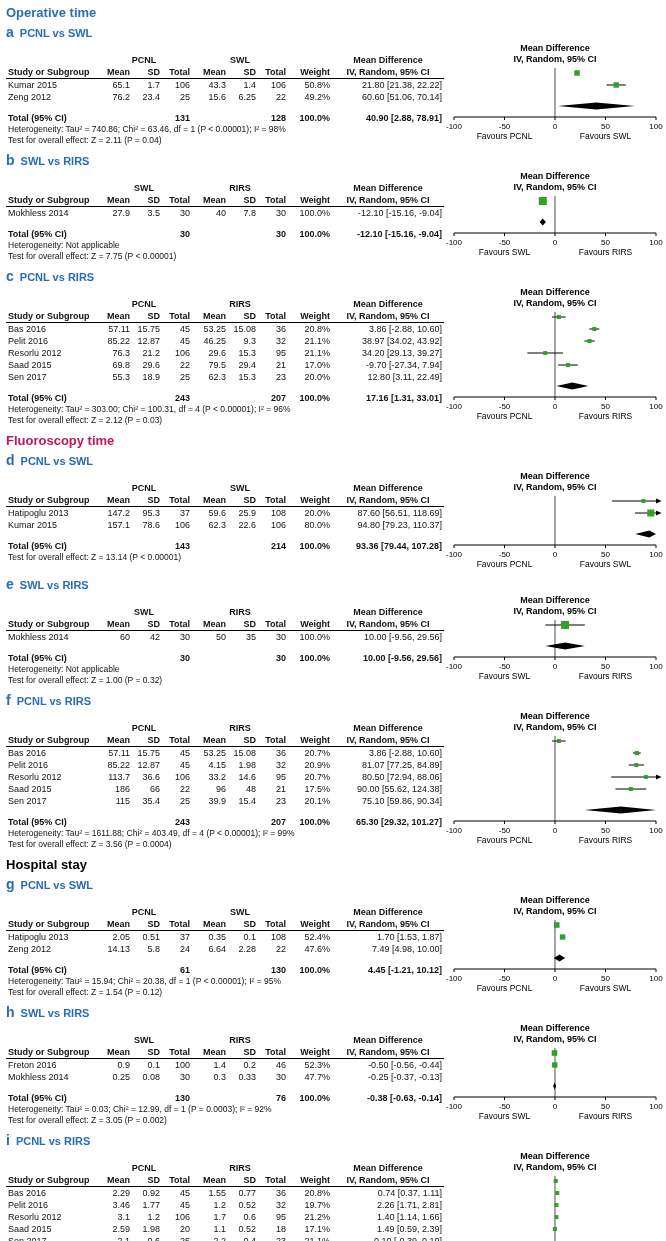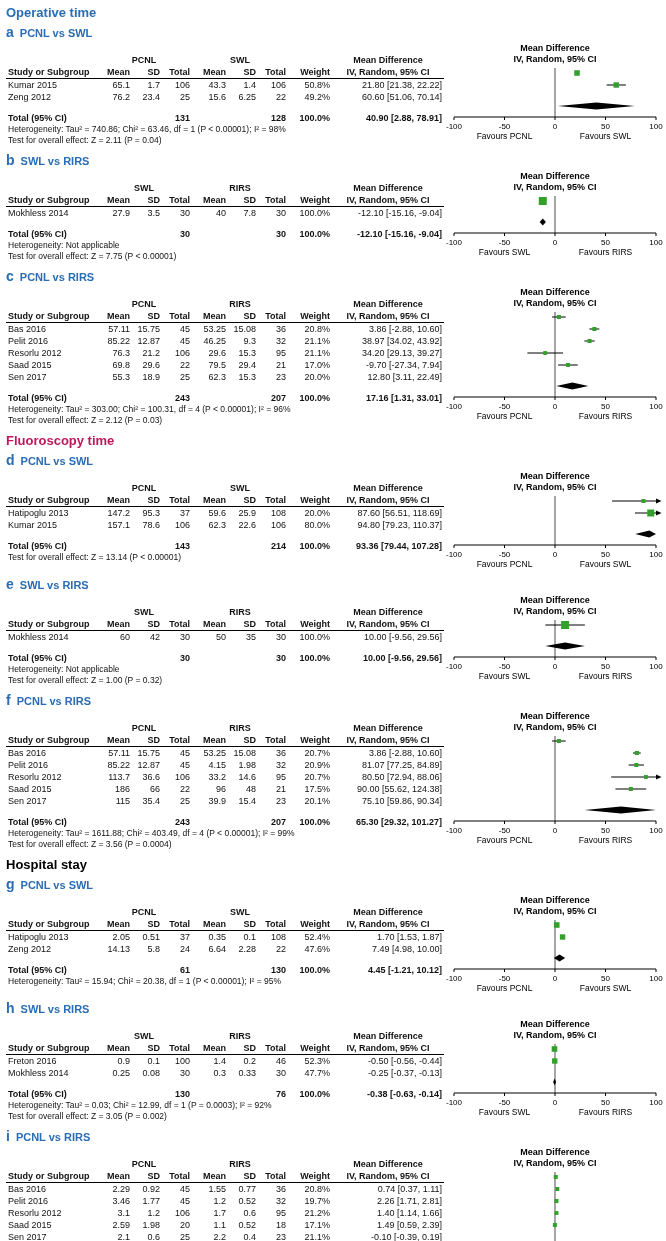--- a/index.html
+++ b/index.html
@@ -810,20 +810,23 @@
               <td class="num">61</td>
               <td></td>
               <td></td>
               <td class="num">130</td>
               <td class="num">100.0%</td>
               <td class="num">4.45 [-1.21, 10.12]</td>
             </tr>
             <tr class="foot">
               <td colspan="9">Heterogeneity: Tau² = 15.94; Chi² = 20.38, df = 1 (P &lt; 0.00001); I² = 95%</td>
             </tr>
+            <tr class="foot">
+              <td colspan="9">Test for overall effect: Z = 1.54 (P = 0.12)</td>
+            </tr>
           </tbody>
         </table>
         <svg width="222" height="100" viewBox="0 0 222 100" class="plot">
           <text x="111" y="9" font-size="9" font-weight="bold" text-anchor="middle" fill="#000">Mean Difference</text>
           <text x="111" y="20" font-size="9" font-weight="bold" text-anchor="middle" fill="#000">IV, Random, 95% CI</text>
           <line x1="111" y1="26" x2="111" y2="75" stroke="#000" stroke-width="0.7"></line>
           <g>
             <line x1="112.54530000000001" y1="31" x2="112.88870000000001" y2="31" stroke="#000" stroke-width="1"></line>
             <rect x="109.90700000000001" y="28.19" width="5.62" height="5.62" fill="#33a02c"></rect>
           </g>

